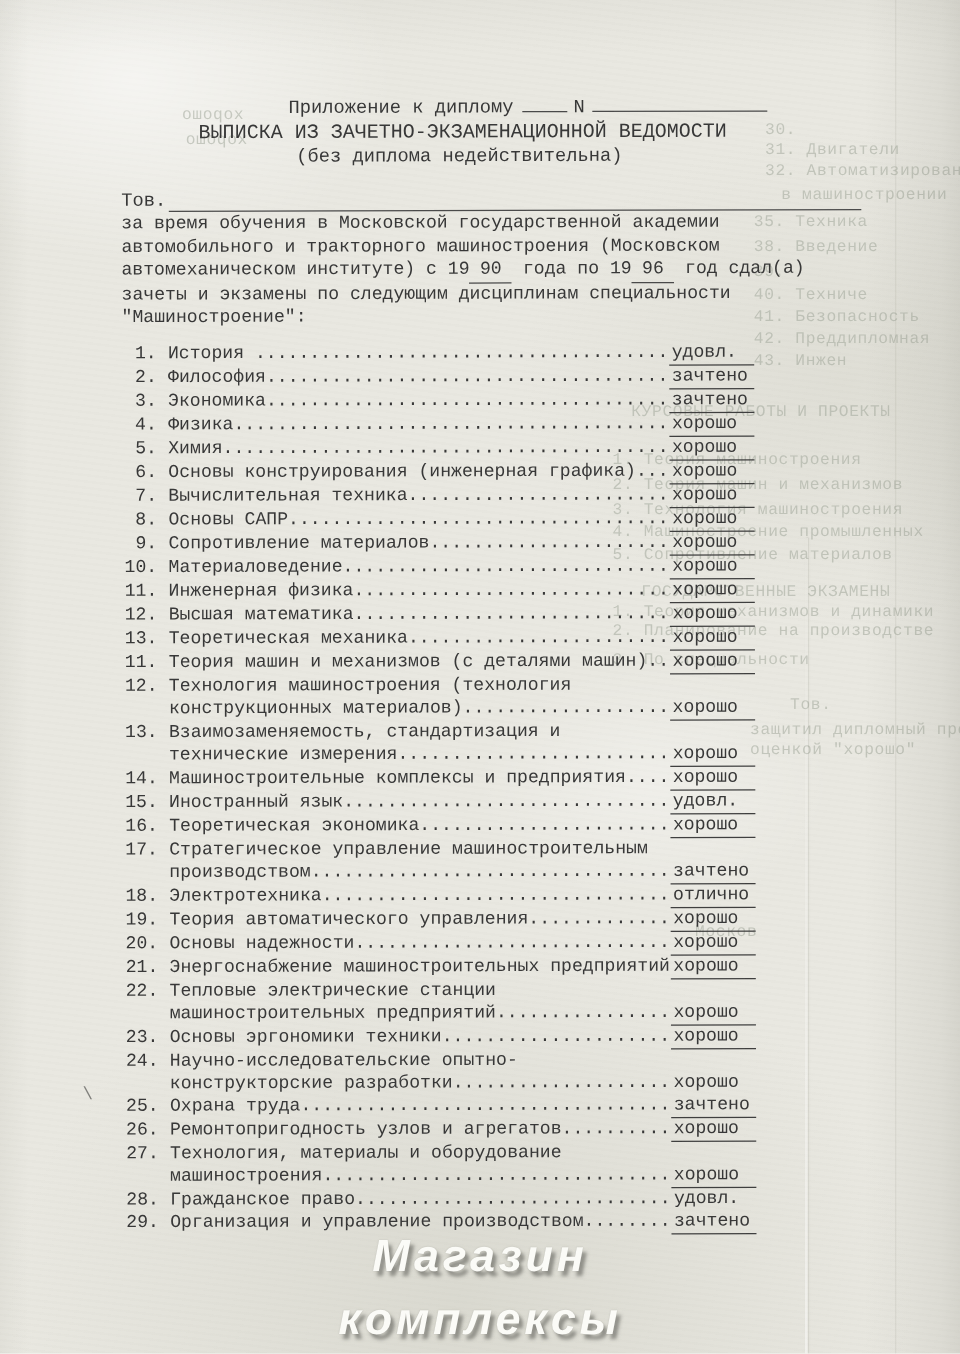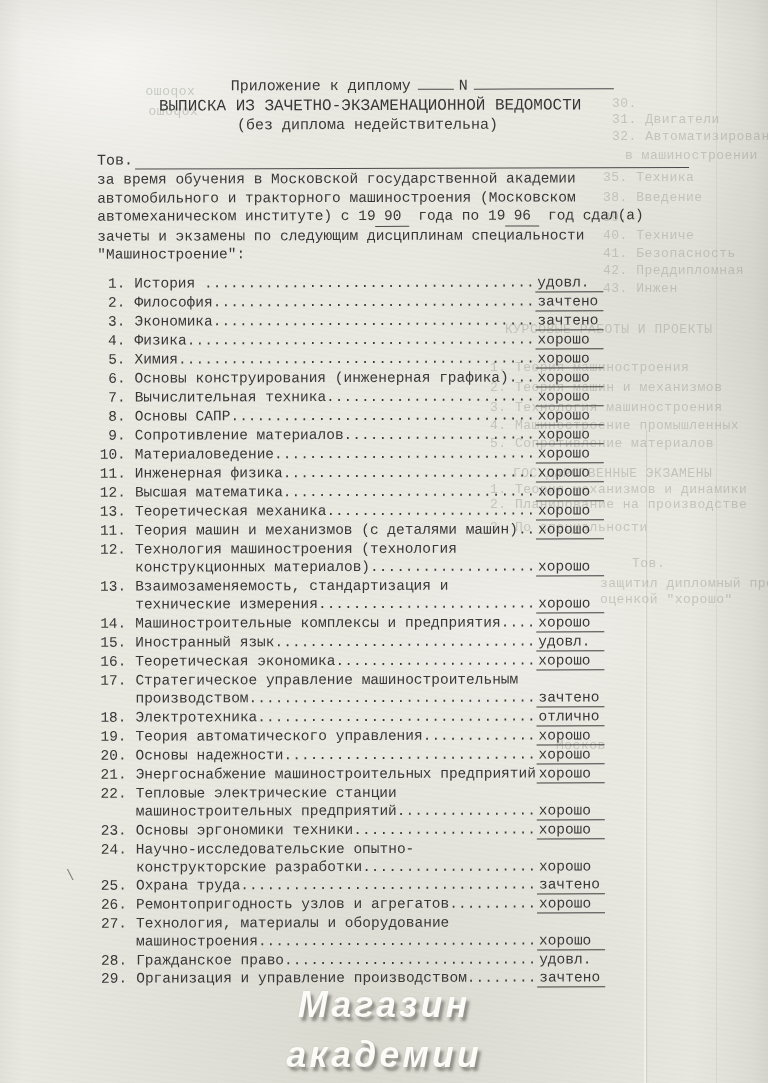--- a/index.html
+++ b/index.html
@@ -349,16 +349,16 @@
         </div>
       </div>
 
   </div>
 
   <div class="crease v1"></div>
   <div class="crease v2"></div>
 
   <div class="watermark">
     <div>Магазин</div>
-    <div>академии</div>
+    <div>комплексы</div>
   </div>
 
 </div>
 
 </body></html>

